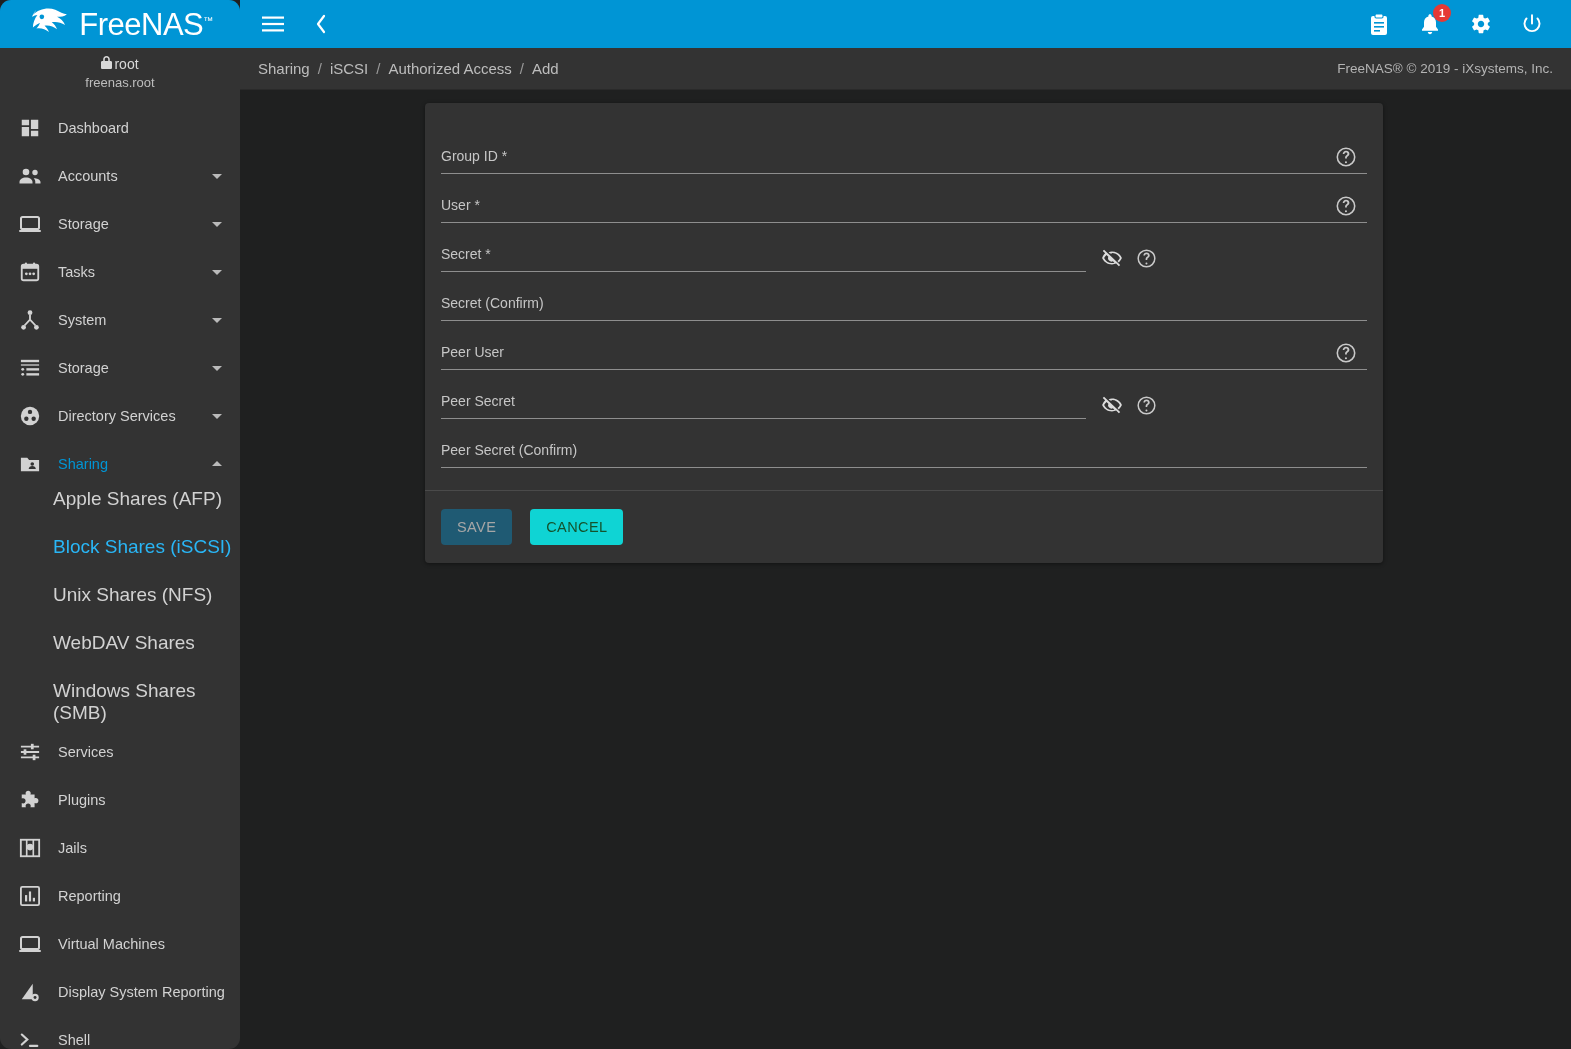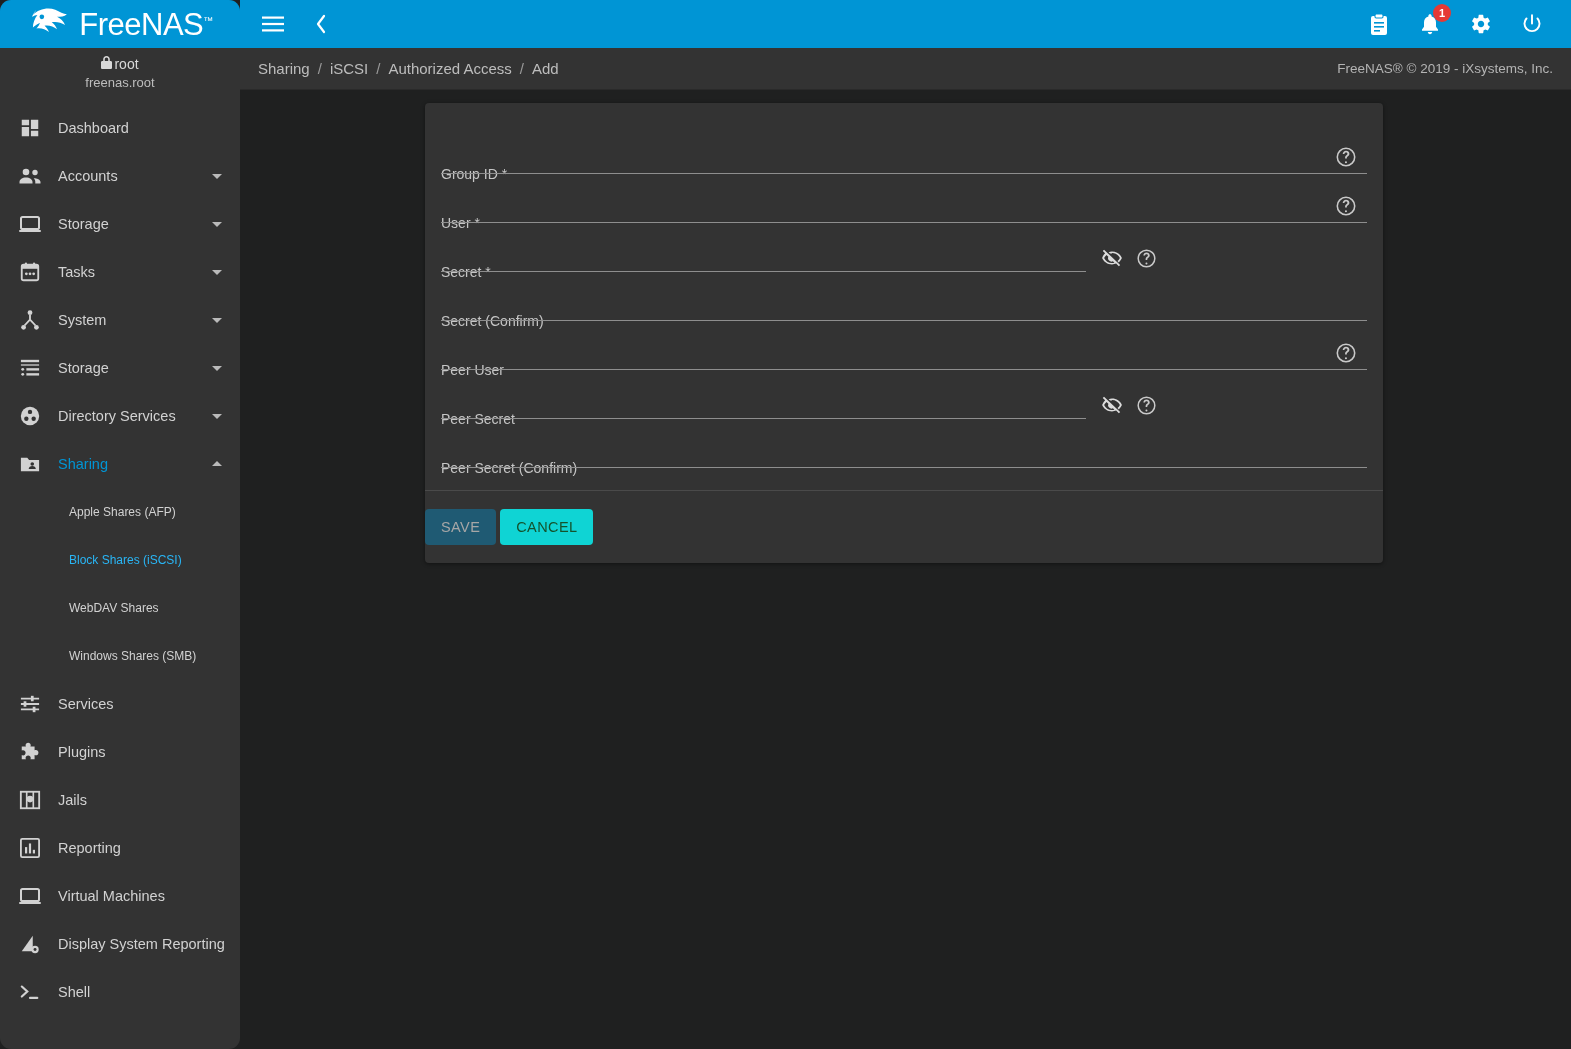--- a/index.html
+++ b/index.html
@@ -49,22 +49,22 @@
   .nav-icon {
     width: 28px; height: 24px; margin-right: 14px;
     display: flex; align-items: center; justify-content: center;
     flex: 0 0 28px;
   }
   .nav-icon svg { display: block; }
   .nav-label { flex: 1 1 auto; white-space: nowrap; }
   .nav-item.active .nav-label { color: #0095d5; }
   .chev { width: 14px; height: 14px; flex: 0 0 14px; opacity: .85; }
   .sub-item {
-    display: flex; align-items: center; height: 48px;
-    padding-left: 53px; color: #d2d2d2; font-size: 12px; cursor: pointer; margin-left: 16px;
+    display: flex; height: 48px;
+    padding-left: 53px; color: #d2d2d2; font-size: 19px; cursor: pointer;
   }
   .sub-item.active { color: #29b6f6; }
 
   
   .main { flex: 1 1 auto; height: 1049px; position: relative; background: #1f2020; }
 
   .topbar {
     height: 48px; background: #0095d5;
     display: flex; align-items: center; padding: 0 18px 0 20px;
   }
@@ -110,37 +110,37 @@
   .card-body { padding: 22px 16px 22px 16px; }
   .field-row {
     position: relative; height: 49px;
     display: flex; align-items: flex-end;
   }
   .field {
     position: relative; flex: 1 1 auto; padding-bottom: 2px;
   }
   .field-label {
     font-size: 14px; color: #c6c6c6;
-    position: absolute; left: 0; top: 24px; white-space: nowrap;
+    position: absolute; left: 0; top: 6px; white-space: nowrap;
   }
   .field-underline {
     position: absolute; left: 0; right: 0; bottom: 0;
     height: 1px; background: #8e8e8e;
   }
   .field-input {
     width: 100%; background: transparent; border: none; outline: none;
     color: #e8e8e8; font-size: 15px; font-family: "Liberation Sans", sans-serif;
     height: 27px; padding: 14px 0 0 0;
   }
   .field.short { flex: 0 0 645px; }
   .row-icons { display: flex; align-items: center; gap: 10px; padding-left: 14px; padding-bottom: 2px; }
   .icon-btn { width: 24px; height: 24px; cursor: pointer; display: flex; align-items: center; justify-content: center; }
   .help-right { position: absolute; right: 8px; bottom: 4px; width: 24px; height: 24px; cursor: pointer; }
   .card-divider { height: 1px; background: #4a4a4a; }
-  .card-actions { padding: 18px 0; display: flex; gap: 4px; }
+  .card-actions { padding: 18px 16px; display: flex; gap: 18px; }
   .btn {
     min-width: 64px; height: 36px; padding: 0 16px;
     border: none; border-radius: 4px; cursor: pointer;
     font-size: 14.5px; font-family: "Liberation Sans", sans-serif;
     letter-spacing: .4px; text-transform: uppercase;
   }
   .btn-save { background: #1f5a73; color: #a6a6a6; }
   .btn-cancel { background: #0fd4d4; color: #14532d; font-weight: 500; }
 </style>
 </head>
@@ -301,20 +301,23 @@
               <path fill="#d2d2d2" d="M2 9l5-5 5 5z"></path>
             </svg>
         </span>
       </div>
 
       <div class="sub-item">
         <span>Apple Shares (AFP)</span>
       </div>
       <div class="sub-item active">
         <span>Block Shares (iSCSI)</span>
+      </div>
+      <div class="sub-item">
+        <span>Unix Shares (NFS)</span>
       </div>
       <div class="sub-item">
         <span>WebDAV Shares</span>
       </div>
       <div class="sub-item">
         <span>Windows Shares (SMB)</span>
       </div>
 
       <div class="nav-item">
         <span class="nav-icon">

